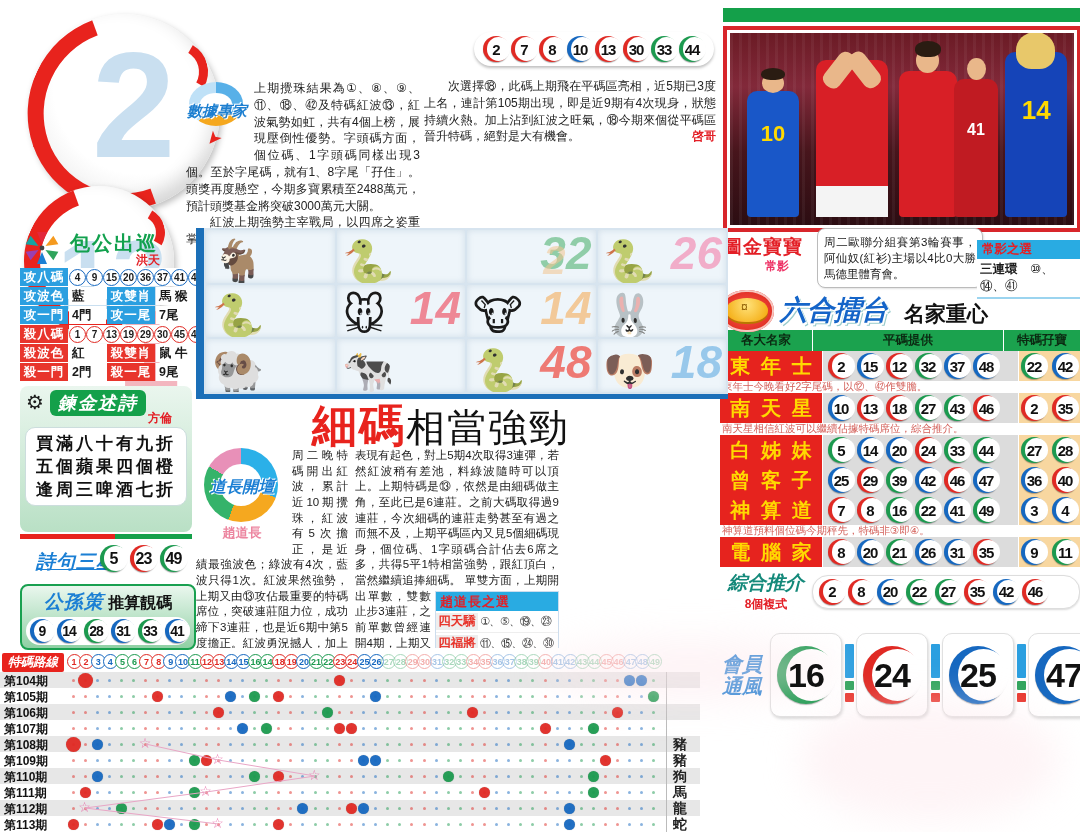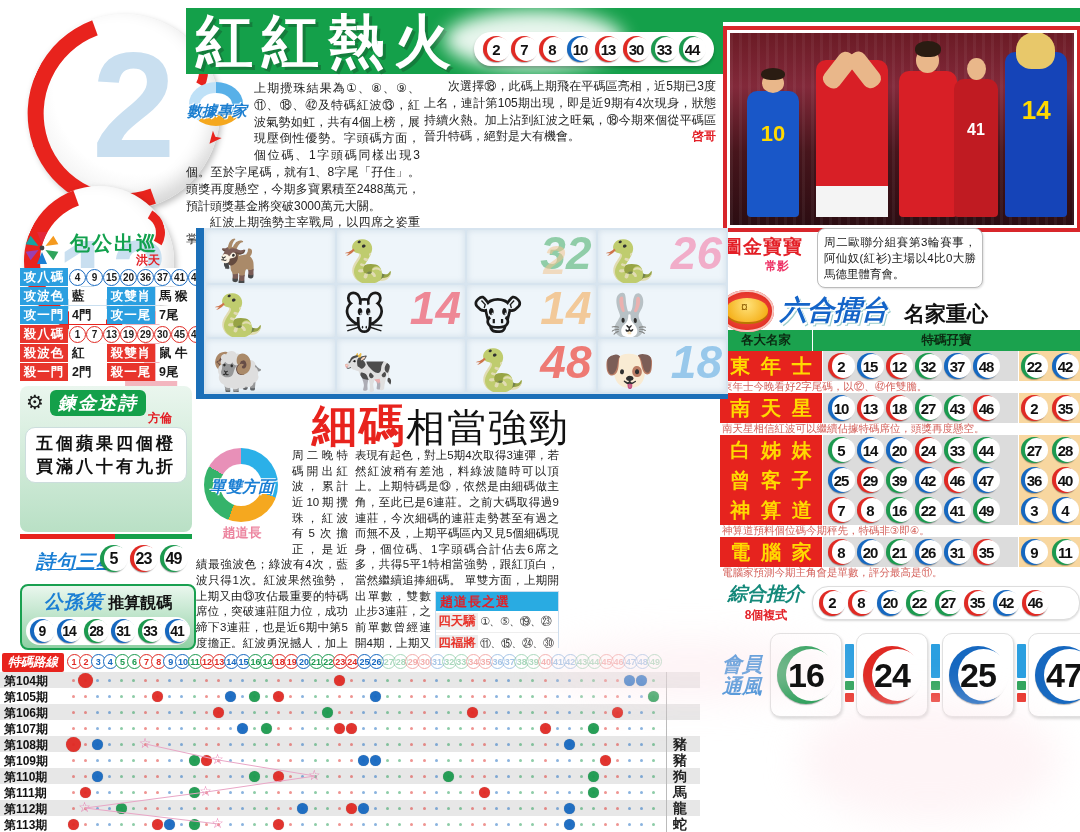--- a/index.html
+++ b/index.html
@@ -155,24 +155,20 @@
 <body>
 
 <div id="page">
 
   <div class="abs deco" style="left:28px;top:14px;width:192px;height:196px;"></div>
   <div class="abs deco" style="left:24px;top:186px;width:150px;height:150px;"></div>
   <div class="abs deco-num" style="left:92px;top:30px;font-size:150px;">2</div>
   <div class="abs deco-num" style="left:58px;top:226px;font-size:98px;">13</div>
   <div class="abs deco-num" style="left:118px;top:294px;font-size:112px;color:#f2aab5;opacity:.85;">1</div>
 
-  <div id="banner" class="abs" style="left:186px;top:8px;width:537px;height:66px;">
-    <div id="headline" class="abs" style="left:10px;top:1px;">紅紅熱火</div>
-    <div id="blob" class="abs" style="left:258px;top:2px;width:180px;height:60px;"></div>
-  </div>
   <div class="abs" style="left:723px;top:8px;width:357px;height:14px;background:#14a04a;"></div>
   <div id="ballstrip" class="abs" style="left:474px;top:32px;">
       <span class="ball" style="--bc: #e02a24; height: 26px; width: 26px;">
         <b style="font-size: 15px;">2</b>
       </span>
       <span class="ball" style="--bc: #e02a24; height: 26px; width: 26px;">
         <b style="font-size: 15px;">7</b>
       </span>
       <span class="ball" style="--bc: #e02a24; height: 26px; width: 26px;">
         <b style="font-size: 15px;">8</b>
@@ -231,33 +227,38 @@
         <div class="hair" style="left:18%;top:-12%;width:62%;height:22%;background:#e8c86a;"></div>
         <div class="jnum" style="top:26%;font-size:26px;">14</div>
       </div>
     </div>
   </div>
 
   <div class="abs" style="left:723px;top:228px;width:357px;height:60px;">
     <div class="abs credit" style="left:0;top:6px;">圖金寶寶</div>
     <div class="abs credit-sub" style="left:42px;top:30px;">常影</div>
     <div class="abs capcard" style="left:94px;top:0;width:152px;">周二歐聯分組賽第3輪賽事，阿仙奴(紅衫)主場以4比0大勝馬德里體育會。</div>
+    <div class="abs" style="left:254px;top:12px;width:103px;">
+      <div class="pickbar">常影之選</div>
+      <div class="pickrow"><b>三連環</b>　<span>⑩、⑭、㊶</span></div>
+    </div>
   </div>
 
   <div class="abs" style="left:720px;top:290px;width:360px;">
     <div style="position:relative;height:40px;">
       <div class="ingot abs" style="left:0;top:0;">
           <span class="ros"></span>
           <span class="gold"></span>
         </div>
       <span id="arena-title" class="abs" style="left:60px;top:2px;">六合擂台</span>
       <span id="arena-sub" class="abs" style="left:184px;top:10px;">名家重心</span>
     </div>
     <div class="thead">
       <div style="width:92px;">各大名家</div>
+      <div style="width:190px;">平碼提供</div>
       <div style="flex:1;">特碼孖寶</div>
     </div>
     <div id="experts">
         <div class="exp-row">
           <div class="exp-name">
             <span>東</span>
             <span>年</span>
             <span>士</span>
           </div>
           <div class="exp-flat">
@@ -318,21 +319,21 @@
           </div>
           <div class="exp-spec">
             <span class="ball" style="--bc: #e02a24; height: 26px; width: 26px;">
               <b style="font-size: 15px;">2</b>
             </span>
             <span class="ball" style="--bc: #e02a24; height: 26px; width: 26px;">
               <b style="font-size: 15px;">35</b>
             </span>
           </div>
         </div>
-        <div class="exp-note">南天星相信紅波可以繼續佔據特碼席位，頭獎再度懸空。</div>
+        <div class="exp-note">南天星相信紅波可以繼續佔據特碼席位，綜合推介。</div>
         <div class="exp-row">
           <div class="exp-name">
             <span>白</span>
             <span>姊</span>
             <span>妹</span>
           </div>
           <div class="exp-flat">
             <span class="ball" style="--bc: #1c9a4f; height: 26px; width: 26px;">
               <b style="font-size: 15px;">5</b>
             </span>
@@ -460,21 +461,20 @@
           </div>
           <div class="exp-spec">
             <span class="ball" style="--bc: #1668c0; height: 26px; width: 26px;">
               <b style="font-size: 15px;">9</b>
             </span>
             <span class="ball" style="--bc: #1c9a4f; height: 26px; width: 26px;">
               <b style="font-size: 15px;">11</b>
             </span>
           </div>
         </div>
-        <div class="exp-note">電腦家預測今期主角會是單數，評分最高是⑪。</div>
       </div>
     <div id="combo">
       <div id="combo-lbl">
         <span class="a">綜合推介</span>
         <span class="b">8個複式</span>
       </div>
       <div id="combo-balls">
           <span class="ball" style="--bc: #e02a24; height: 26px; width: 26px;">
             <b style="font-size: 15px;">2</b>
           </span>
@@ -615,22 +615,23 @@
       </div>
     </div>
 
   <div id="poembox" class="abs" style="left:20px;top:386px;width:172px;height:146px;">
     <div style="position:relative;height:38px;">
       <span class="abs" style="left:6px;top:4px;font-size:20px;">⚙</span>
       <span class="pill abs" style="left:30px;top:4px;">鍊金述詩</span>
       <span class="author abs" style="left:128px;top:24px;">方倫</span>
     </div>
     <div id="poem">
+        <div>買滿八十有九折</div>
         <div>五個蘋果四個橙</div>
-        <div>買滿八十有九折</div>
+        <div>逢周三啤酒七折</div>
       </div>
   </div>
 
   <div class="rgbar abs" style="left:20px;top:534px;width:172px;"></div>
   <div class="abs" style="left:20px;top:541px;width:172px;height:38px;">
     <span id="tslabel" class="abs" style="left:16px;top:8px;text-decoration:underline;">詩句三星</span>
     <div class="ballrow abs" style="left:80px;top:4px;">
         <span class="ball" style="--bc: #1c9a4f; height: 27px; width: 27px;">
           <b style="font-size: 16px;">5</b>
         </span>
@@ -716,21 +717,21 @@
     </div>
 
   <div class="abs" style="left:196px;top:396px;width:522px;height:252px;">
     <div id="art-head" class="abs" style="left:116px;top:0;">
       <span class="em">細碼</span><span class="rest">相當強勁</span>
     </div>
     <div id="art-body" class="abs" style="left:0;top:52px;width:522px;height:200px;">
       <div class="acol" style="width:152px;height:200px;">
         <div class="dz-logo">
           <span class="ring"></span>
-          <span class="t">單雙方面</span>
+          <span class="t">道長開壇</span>
           <span class="a">趙道長</span>
         </div>
         <span>周二晚特碼開出紅波，累計近10期攪珠，紅波有5次擔正，是近績最強波色；綠波有4次，藍波只得1次。紅波果然強勢，上期又由⑬攻佔最重要的特碼席位，突破連莊阻力位，成功締下3連莊，也是近6期中第5度擔正。紅波勇況撼人，加上近期特碼波走勢有利連莊，近10期中除</span>
       </div>
       <div class="acol" style="width:204px;height:200px;">
         <span>表現有起色，對上5期4次取得3連彈，若然紅波稍有差池，料綠波隨時可以頂上。上期特碼是⑬，依然是由細碼做主角，至此已是6連莊。之前大碼取得過9連莊，今次細碼的連莊走勢甚至有過之而無不及，上期平碼區內又見5個細碼現身，個位碼、1字頭碼合計佔去6席之多，共得5平1特相當強勢，跟紅頂白，當然繼續追捧細碼。</span>
         <div class="dz-box">
           <div class="hd">趙道長之選</div>
           <div id="dz-picks">
               <div class="dz-row">

